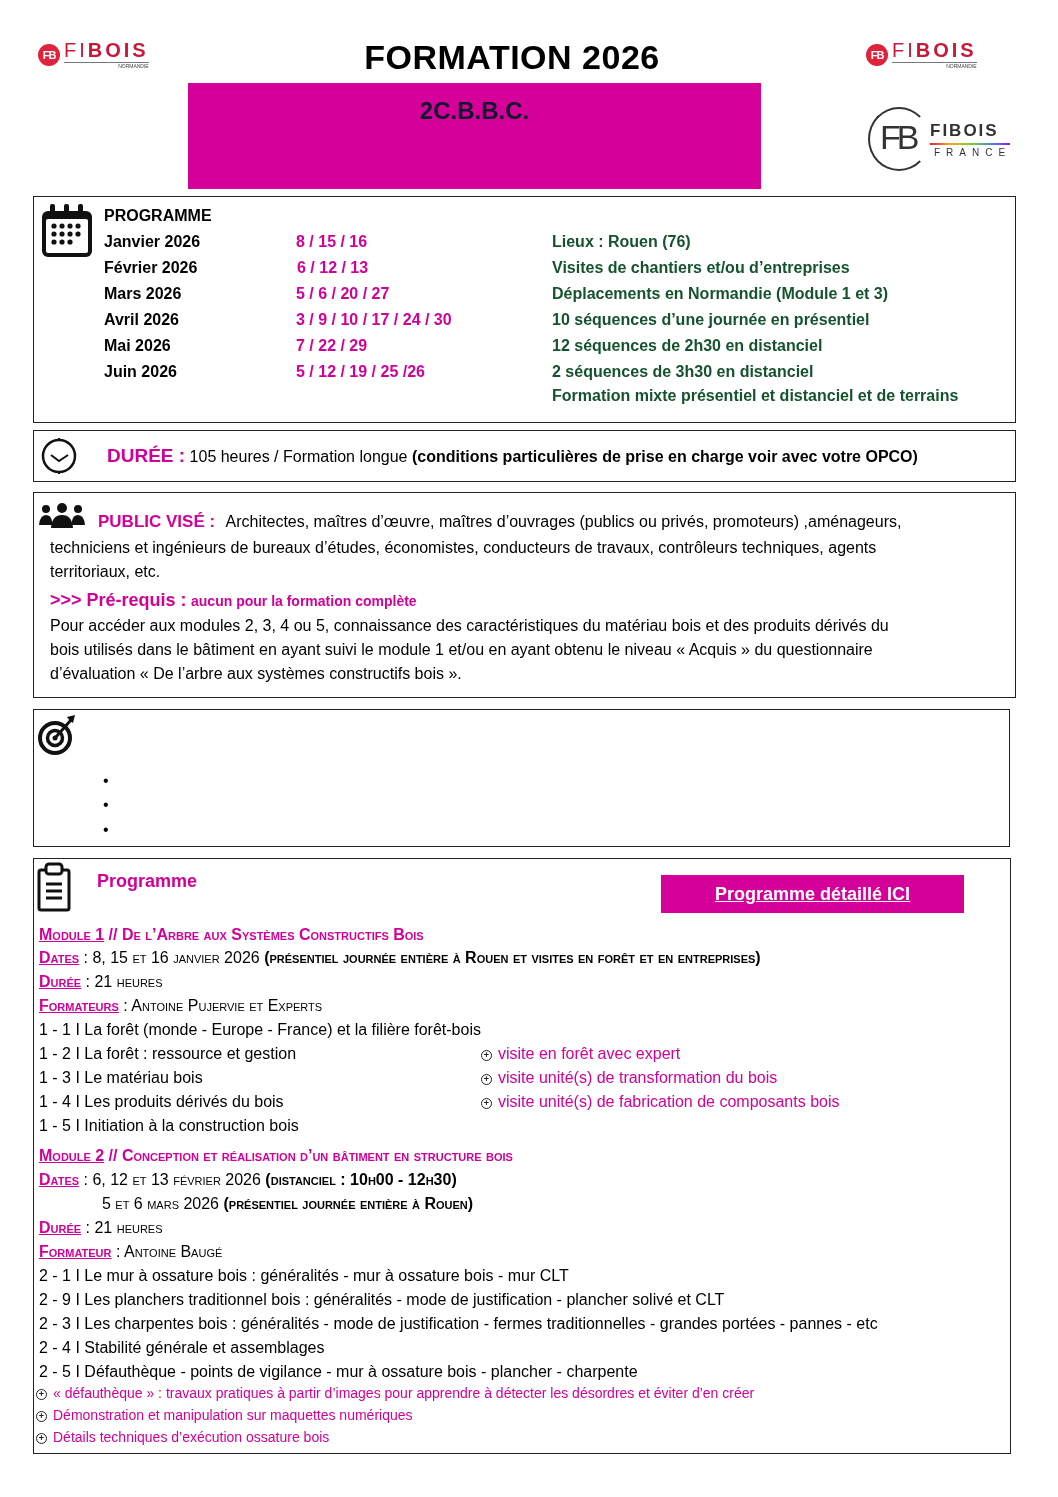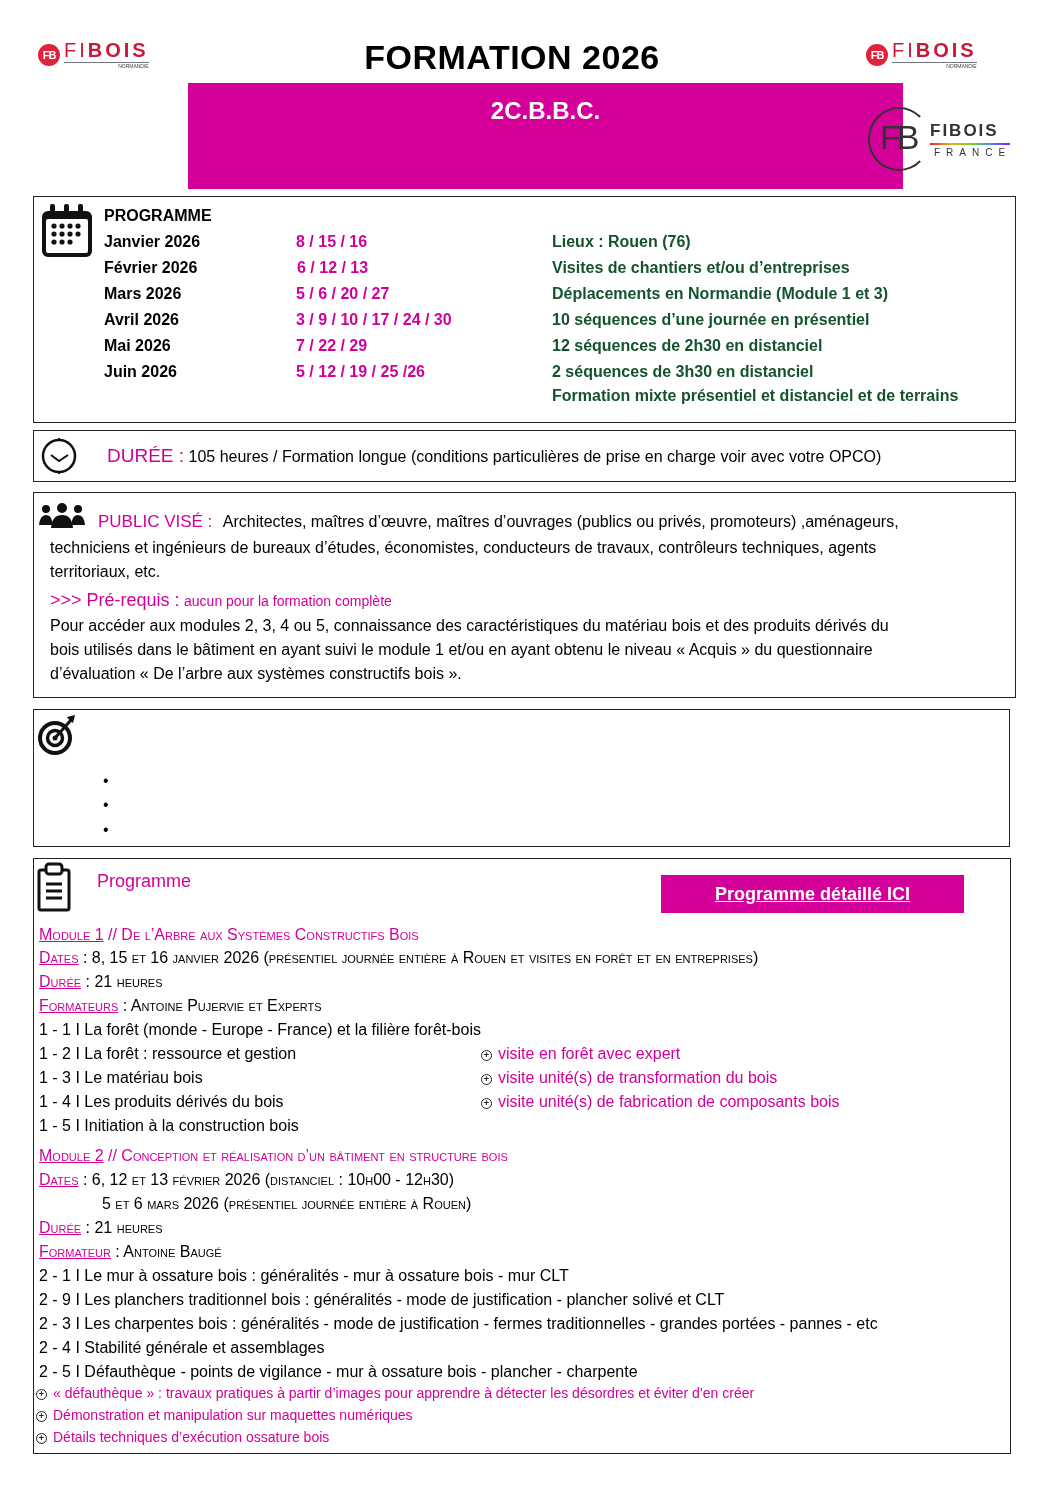--- a/index.html
+++ b/index.html
@@ -1,30 +1,30 @@
 <!DOCTYPE html>
 <html><head>
 <meta charset="utf-8">
 <style>
   * { box-sizing: border-box; margin: 0; padding: 0; }
   html, body { width: 1058px; height: 1497px; background: #ffffff; }
   body { position: relative; font-family: "Liberation Sans", "DejaVu Sans", sans-serif; color: #000; overflow: hidden; }
   .mag { color: #d1009a; }
-  .b { font-weight: normal; }
+  .b { font-weight: bold; }
 
   
   .logo-fibois { position: absolute; display: flex; align-items: center; }
   .logo-circle { width: 22px; height: 22px; border-radius: 50%; background: #e1223c; color: #fff; font-size: 11px; font-weight: bold; display: flex; align-items: center; justify-content: center; letter-spacing: -1px; }
   .logo-text { margin-left: 4px; display: flex; flex-direction: column; }
   .logo-word { font-size: 20px; font-weight: bold; color: #c8193a; letter-spacing: 3px; line-height: 20px; }
   .logo-word .thin { font-weight: normal; }
   .logo-sub { font-size: 5px; color: #444; text-align: right; border-top: 1px solid #777; line-height: 6px; margin-top: 2px; padding-top: 0; }
 
   .main-title { position: absolute; left: 0; width: 1024px; top: 38px; text-align: center; font-size: 34px; font-weight: bold; letter-spacing: 0.5px; }
-  .banner { position: absolute; left: 188px; top: 83px; width: 715px; height: 106px; background: #d5009a; color: #ffffff; text-align: center; font-weight: bold; }
+  .banner { position: absolute; left: 188px; top: 83px; width: 573px; height: 106px; background: #d5009a; color: #0f172a; text-align: center; font-weight: bold; }
   .banner .l1 { font-size: 24px; margin-top: 10px; line-height: 36px; }
   .banner .l2 { font-size: 27px; line-height: 38px; }
 
   .fbf { position: absolute; left: 868px; top: 103px; width: 145px; height: 75px; }
   .fbf .ring { position: absolute; left: 0; top: 4px; width: 62px; height: 64px; border: 2px solid #333; border-right-color: transparent; border-radius: 50%; }
   .fbf .fb { position: absolute; left: 12px; top: 14px; font-size: 34px; color: #333; letter-spacing: -4px; line-height: 40px; }
   .fbf .w1 { position: absolute; left: 62px; top: 18px; font-size: 17px; font-weight: bold; color: #333; letter-spacing: 2px; }
   .fbf .bar { position: absolute; left: 62px; top: 40px; width: 80px; height: 2px; background: linear-gradient(90deg,#e1223c,#f5a623,#7ed321,#4a90e2,#9013fe); }
   .fbf .w2 { position: absolute; left: 66px; top: 44px; font-size: 10px; color: #333; letter-spacing: 6px; }
 

